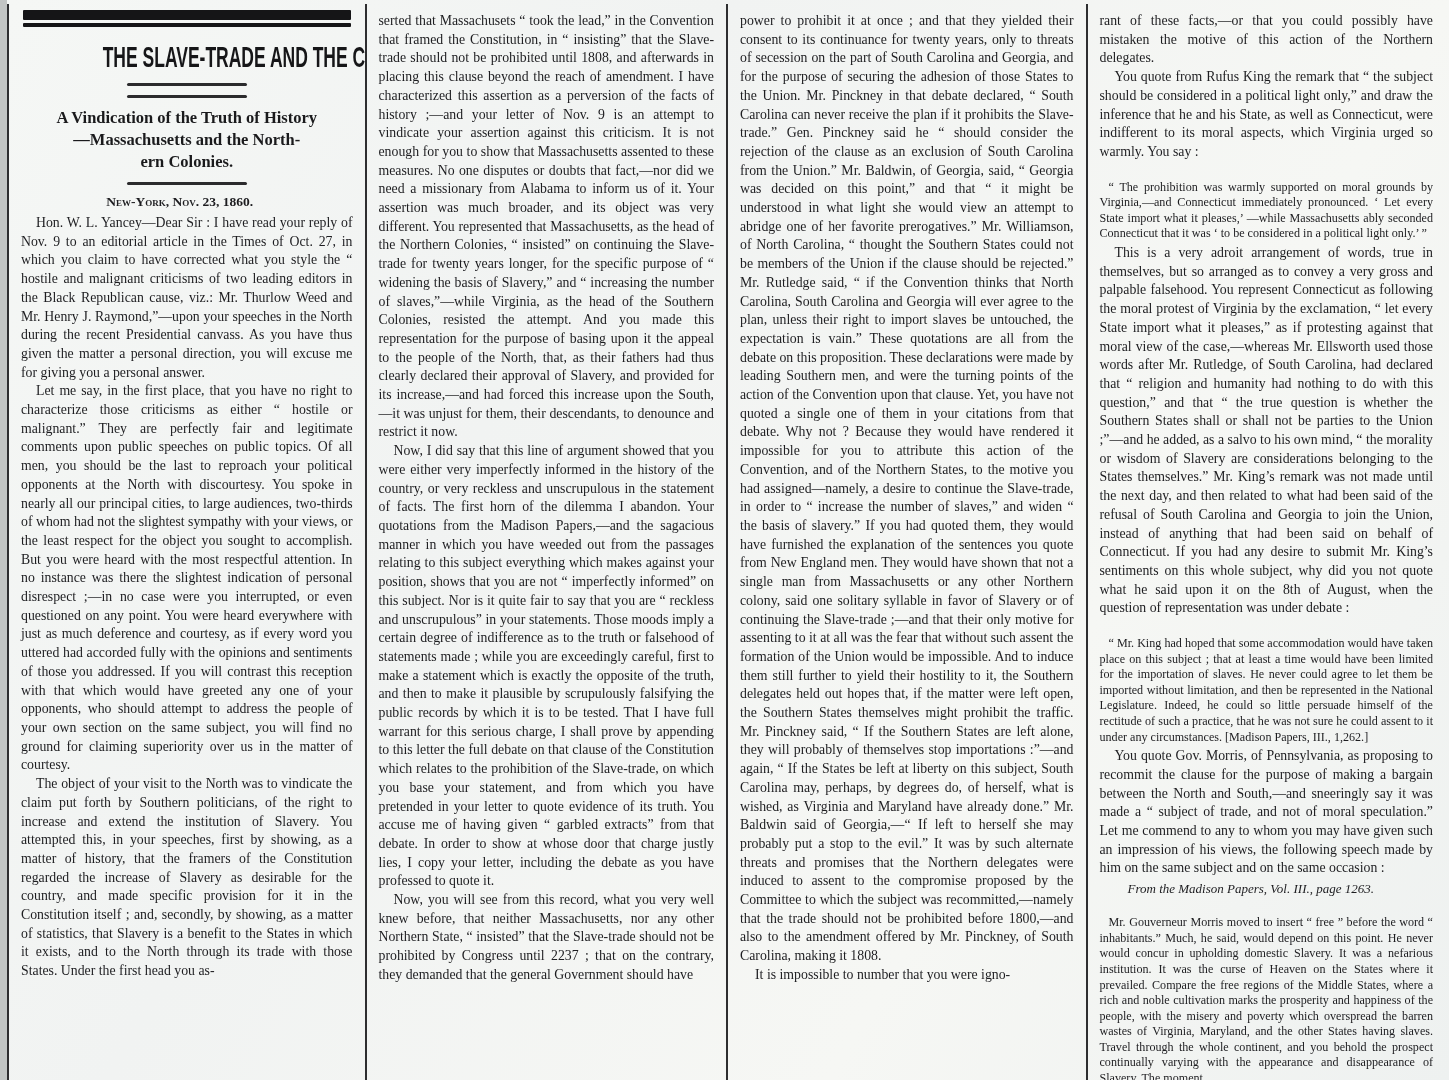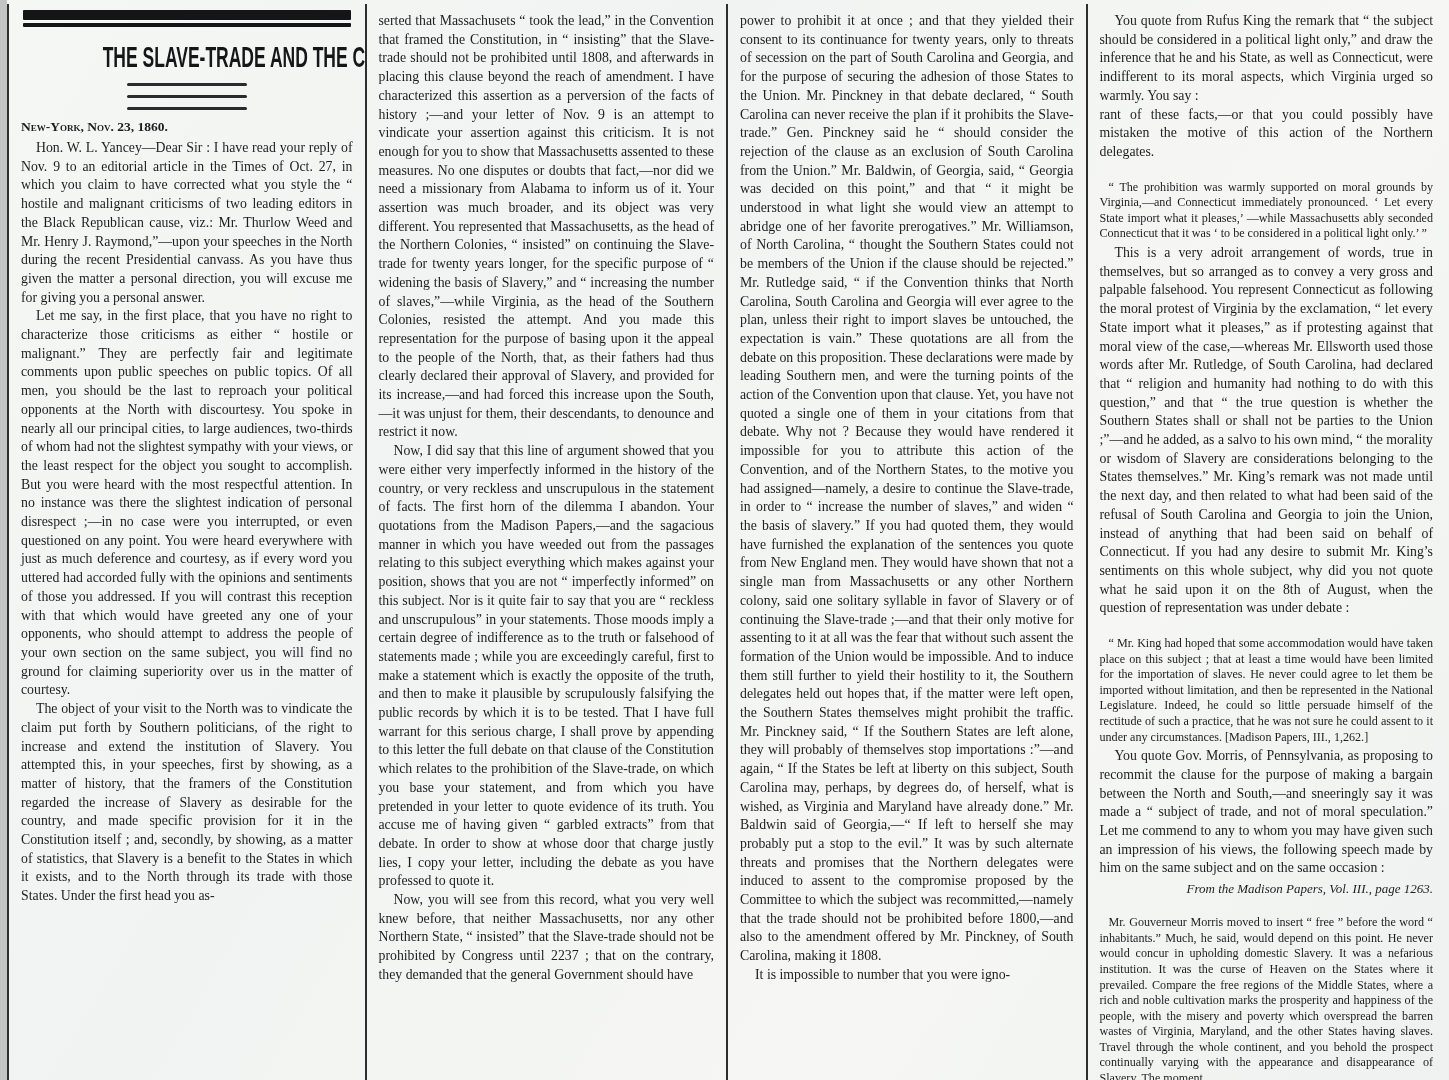--- a/index.html
+++ b/index.html
@@ -44,71 +44,74 @@
   }
   .subhead1 {
     font-size: 17px; font-weight: 700; text-align: center;
     line-height: 23px; white-space: pre-line; color: #1a1a1c;
   }
   .subhead2 {
     font-size: 16.5px; font-weight: 700; text-align: center;
     line-height: 22px; white-space: pre-line; color: #1a1a1c;
   }
   .dateline {
-    text-align: left; padding-right: 14px;
+    text-align: center; padding-right: 14px;
     font-size: 13.5px; font-variant: small-caps; font-weight: 600;
     margin: 2px 0 4px 0;
   }
   .para {
     font-size: 13.8px; line-height: 18.7px;
     text-align: justify; text-indent: 15px;
     color: #1d1d20;
   }
   .cont { text-indent: 0; }
   .quote {
     font-size: 12.1px; line-height: 15.6px;
     text-indent: 9px; margin-top: 18px; margin-bottom: 2px;
   }
   .attr {
     font-style: italic; font-size: 13px; line-height: 17px;
-    text-indent: 28px; margin-top: 2px; text-align: right;
+    text-indent: 28px; margin-top: 2px; text-align: left;
   }
 </style>
 </head>
 <body>
 
 <div class="page">
 
   <div class="col col1">
     <div class="top-bar"></div>
     <div class="top-bar thin"></div>
     <h1 class="headline"><span>THE SLAVE-TRADE AND THE CONSTITUTION</span></h1>
     <div class="rule"></div>
     <div class="rule"></div>
+    <h2 class="subhead2">A Vindication of the Truth of History
+—Massachusetts and the North-
+ern Colonies.</h2>
     <div class="rule"></div>
     <div class="dateline">New-York, Nov. 23, 1860.</div>
   <p class="para">Hon. W. L. Yancey—Dear Sir : I have read your reply of Nov. 9 to an editorial article in the Times of Oct. 27, in which you claim to have corrected what you style the “ hostile and malignant criticisms of two leading editors in the Black Republican cause, viz.: Mr. Thurlow Weed and Mr. Henry J. Raymond,”—upon your speeches in the North during the recent Presidential canvass.  As you have thus given the matter a personal direction, you will excuse me for giving you a personal answer.</p>
       <p class="para">Let me say, in the first place, that you have no right to characterize those criticisms as either “ hostile or malignant.”  They are perfectly fair and legitimate comments upon public speeches on public topics.  Of all men, you should be the last to reproach your political opponents at the North with discourtesy.  You spoke in nearly all our principal cities, to large audiences, two-thirds of whom had not the slightest sympathy with your views, or the least respect for the object you sought to accomplish.  But you were heard with the most respectful attention.  In no instance was there the slightest indication of personal disrespect ;—in no case were you interrupted, or even questioned on any point.  You were heard everywhere with just as much deference and courtesy, as if every word you uttered had accorded fully with the opinions and sentiments of those you addressed.  If you will contrast this reception with that which would have greeted any one of your opponents, who should attempt to address the people of your own section on the same subject, you will find no ground for claiming superiority over us in the matter of courtesy.</p>
       <p class="para">The object of your visit to the North was to vindicate the claim put forth by Southern politicians, of the right to increase and extend the institution of Slavery.  You attempted this, in your speeches, first by showing, as a matter of history, that the framers of the Constitution regarded the increase of Slavery as desirable for the country, and made specific provision for it in the Constitution itself ; and, secondly, by showing, as a matter of statistics, that Slavery is a benefit to the States in which it exists, and to the North through its trade with those States.  Under the first head you as-</p>
     </div>
 
   <div class="col col2">
       <p class="para cont">serted that Massachusets “ took the lead,” in the Convention that framed the Constitution, in “ insisting” that the Slave-trade should not be prohibited until 1808, and afterwards in placing this clause beyond the reach of amendment.  I have characterized this assertion as a perversion of the facts of history ;—and your letter of Nov. 9 is an attempt to vindicate your assertion against this criticism.  It is not enough for you to show that Massachusetts assented to these measures.  No one disputes or doubts that fact,—nor did we need a missionary from Alabama to inform us of it.  Your assertion was much broader, and its object was very different.  You represented that Massachusetts, as the head of the Northern Colonies, “ insisted” on continuing the Slave-trade for twenty years longer, for the specific purpose of “ widening the basis of Slavery,” and “ increasing the number of slaves,”—while Virginia, as the head of the Southern Colonies, resisted the attempt.  And you made this representation for the purpose of basing upon it the appeal to the people of the North, that, as their fathers had thus clearly declared their approval of Slavery, and provided for its increase,—and had forced this increase upon the South,—it was unjust for them, their descendants, to denounce and restrict it now.</p>
       <p class="para">Now, I did say that this line of argument showed that you were either very imperfectly informed in the history of the country, or very reckless and unscrupulous in the statement of facts.  The first horn of the dilemma I abandon.  Your quotations from the Madison Papers,—and the sagacious manner in which you have weeded out from the passages relating to this subject everything which makes against your position, shows that you are not “ imperfectly informed” on this subject.  Nor is it quite fair to say that you are “ reckless and unscrupulous” in your statements.  Those moods imply a certain degree of indifference as to the truth or falsehood of statements made ; while you are exceedingly careful, first to make a statement which is exactly the opposite of the truth, and then to make it plausible by scrupulously falsifying the public records by which it is to be tested.  That I have full warrant for this serious charge, I shall prove by appending to this letter the full debate on that clause of the Constitution which relates to the prohibition of the Slave-trade, on which you base your statement, and from which you have pretended in your letter to quote evidence of its truth.  You accuse me of having given “ garbled extracts” from that debate.  In order to show at whose door that charge justly lies, I copy your letter, including the debate as you have professed to quote it.</p>
       <p class="para">Now, you will see from this record, what you very well knew before, that neither Massachusetts, nor any other Northern State, “ insisted” that the Slave-trade should not be prohibited by Congress until 2237 ; that on the contrary, they demanded that the general Government should have</p>
     </div>
 
   <div class="col col3">
       <p class="para cont">power to prohibit it at once ; and that they yielded their consent to its continuance for twenty years, only to threats of secession on the part of South Carolina and Georgia, and for the purpose of securing the adhesion of those States to the Union.  Mr. Pinckney in that debate declared, “ South Carolina can never receive the plan if it prohibits the Slave-trade.”  Gen. Pinckney said he “ should consider the rejection of the clause as an exclusion of South Carolina from the Union.”  Mr. Baldwin, of Georgia, said, “ Georgia was decided on this point,” and that “ it might be understood in what light she would view an attempt to abridge one of her favorite prerogatives.”  Mr. Williamson, of North Carolina, “ thought the Southern States could not be members of the Union if the clause should be rejected.”  Mr. Rutledge said, “ if the Convention thinks that North Carolina, South Carolina and Georgia will ever agree to the plan, unless their right to import slaves be untouched, the expectation is vain.”  These quotations are all from the debate on this proposition.  These declarations were made by leading Southern men, and were the turning points of the action of the Convention upon that clause.  Yet, you have not quoted a single one of them in your citations from that debate.  Why not ?  Because they would have rendered it impossible for you to attribute this action of the Convention, and of the Northern States, to the motive you had assigned—namely, a desire to continue the Slave-trade, in order to “ increase the number of slaves,” and widen “ the basis of slavery.”  If you had quoted them, they would have furnished the explanation of the sentences you quote from New England men.  They would have shown that not a single man from Massachusetts or any other Northern colony, said one solitary syllable in favor of Slavery or of continuing the Slave-trade ;—and that their only motive for assenting to it at all was the fear that without such assent the formation of the Union would be impossible.  And to induce them still further to yield their hostility to it, the Southern delegates held out hopes that, if the matter were left open, the Southern States themselves might prohibit the traffic.  Mr. Pinckney said, “ If the Southern States are left alone, they will probably of themselves stop importations :”—and again, “ If the States be left at liberty on this subject, South Carolina may, perhaps, by degrees do, of herself, what is wished, as Virginia and Maryland have already done.”  Mr. Baldwin said of Georgia,—“ If left to herself she may probably put a stop to the evil.”  It was by such alternate threats and promises that the Northern delegates were induced to assent to the compromise proposed by the Committee to which the subject was recommitted,—namely that the trade should not be prohibited before 1800,—and also to the amendment offered by Mr. Pinckney, of South Carolina, making it 1808.</p>
       <p class="para">It is impossible to number that you were igno-</p>
     </div>
 
   <div class="col col4">
+      <p class="para cont">rant of these facts,—or that you could possibly have mistaken the motive of this action of the Northern delegates.</p>
       <p class="para">You quote from Rufus King the remark that “ the subject should be considered in a political light only,” and draw the inference that he and his State, as well as Connecticut, were indifferent to its moral aspects, which Virginia urged so warmly.  You say :</p>
-      <p class="para cont">rant of these facts,—or that you could possibly have mistaken the motive of this action of the Northern delegates.</p>
       <p class="para quote">“ The prohibition was warmly supported on moral grounds by Virginia,—and Connecticut immediately pronounced.  ‘ Let every State import what it pleases,’ —while Massachusetts ably seconded Connecticut that it was ‘ to be considered in a political light only.’ ”</p>
       <p class="para">This is a very adroit arrangement of words, true in themselves, but so arranged as to convey a very gross and palpable falsehood.  You represent Connecticut as following the moral protest of Virginia by the exclamation, “ let every State import what it pleases,” as if protesting against that moral view of the case,—whereas Mr. Ellsworth used those words after Mr. Rutledge, of South Carolina, had declared that “ religion and humanity had nothing to do with this question,” and that “ the true question is whether the Southern States shall or shall not be parties to the Union ;”—and he added, as a salvo to his own mind, “ the morality or wisdom of Slavery are considerations belonging to the States themselves.”  Mr. King’s remark was not made until the next day, and then related to what had been said of the refusal of South Carolina and Georgia to join the Union, instead of anything that had been said on behalf of Connecticut.  If you had any desire to submit Mr. King’s sentiments on this whole subject, why did you not quote what he said upon it on the 8th of August, when the question of representation was under debate :</p>
       <p class="para quote">“ Mr. King had hoped that some accommodation would have taken place on this subject ; that at least a time would have been limited for the importation of slaves.  He never could agree to let them be imported without limitation, and then be represented in the National Legislature.  Indeed, he could so little persuade himself of the rectitude of such a practice, that he was not sure he could assent to it under any circumstances.  [Madison Papers, III., 1,262.]</p>
       <p class="para">You quote Gov. Morris, of Pennsylvania, as proposing to recommit the clause for the purpose of making a bargain between the North and South,—and sneeringly say it was made a “ subject of trade, and not of moral speculation.”  Let me commend to any to whom you may have given such an impression of his views, the following speech made by him on the same subject and on the same occasion :</p>
       <p class="para attr">From the Madison Papers, Vol. III., page 1263.</p>
       <p class="para quote">Mr. Gouverneur Morris moved to insert “ free ” before the word “ inhabitants.”  Much, he said, would depend on this point.  He never would concur in upholding domestic Slavery.  It was a nefarious institution.  It was the curse of Heaven on the States where it prevailed.  Compare the free regions of the Middle States, where a rich and noble cultivation marks the prosperity and happiness of the people, with the misery and poverty which overspread the barren wastes of Virginia, Maryland, and the other States having slaves.  Travel through the whole continent, and you behold the prospect continually varying with the appearance and disappearance of Slavery.  The moment</p>
     </div>
 
 </div>
 

